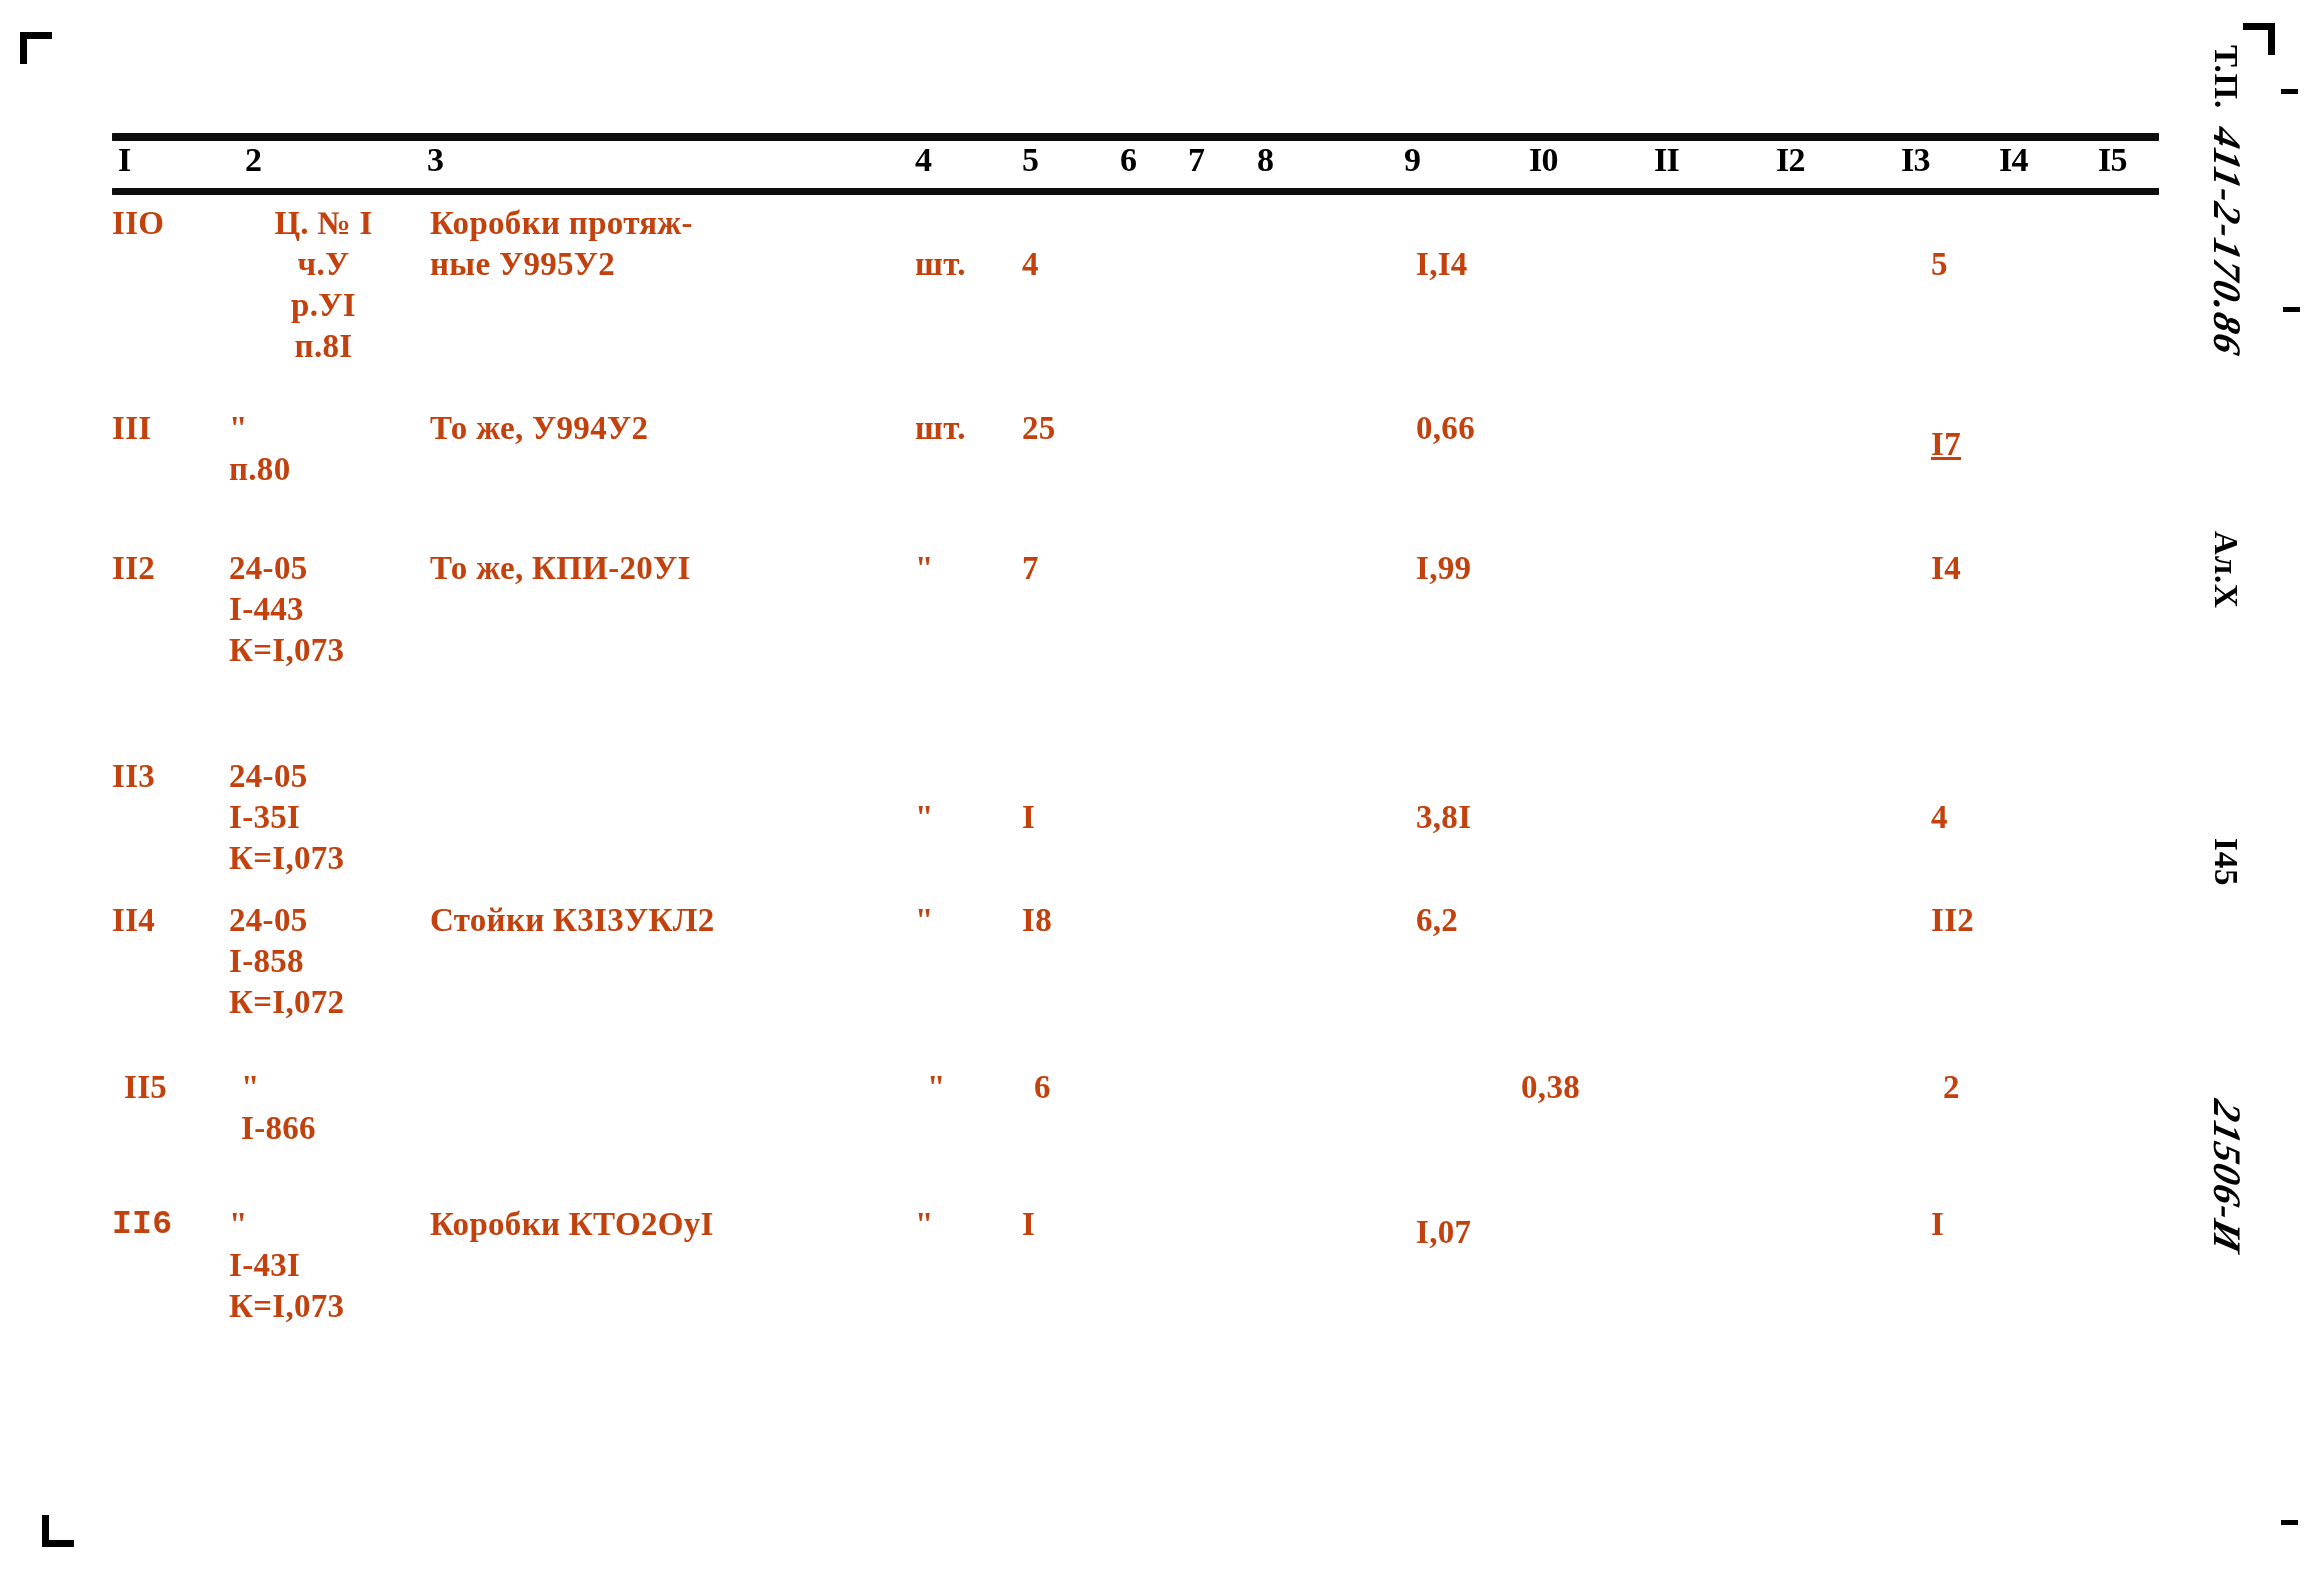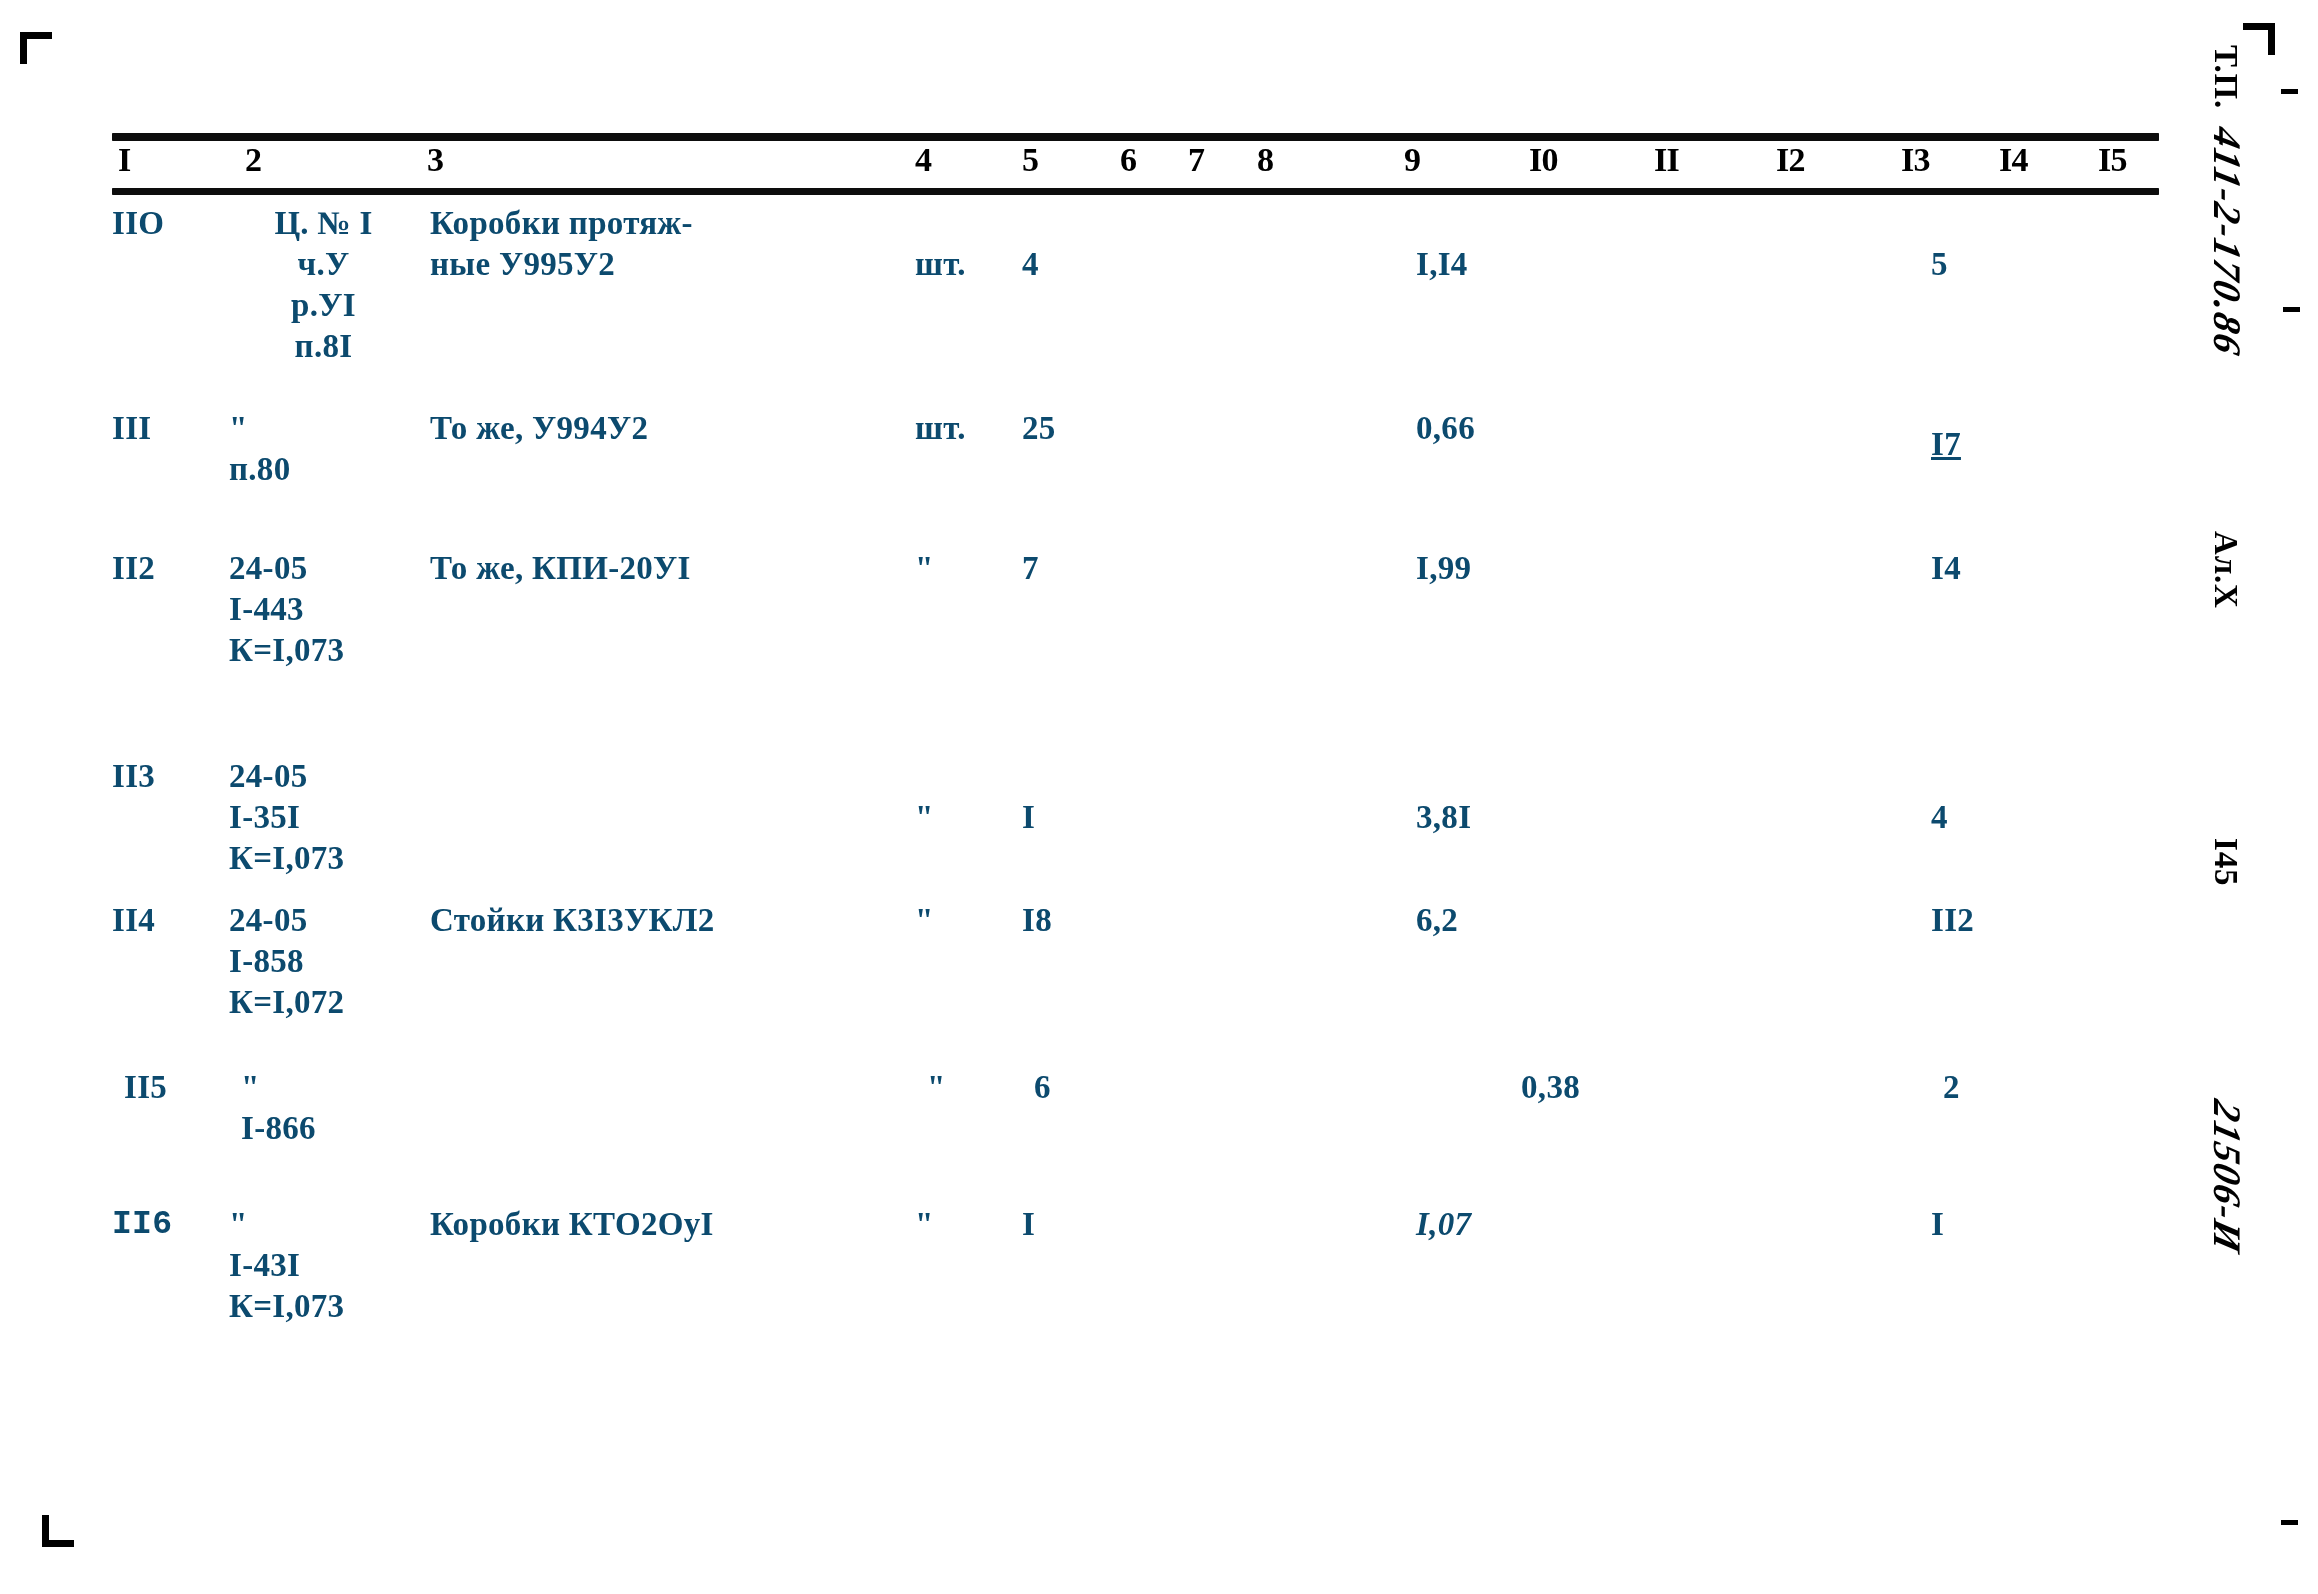--- a/index.html
+++ b/index.html
@@ -86,21 +86,21 @@
     position: relative;
     width: 100%;
   }
   .cell {
     position: absolute;
     font-family: "Liberation Serif", serif;
     font-size: 33px;
     font-weight: bold;
     line-height: 41px;
     white-space: pre;
-    color: #0c4a6e;
+    color: #c2410c;
     letter-spacing: 0.3px;
   }
   .cell.col-pos   { left: 0px;    width: 106px; }
   .cell.col-just  { left: 117px;  width: 189px; }
   .cell.col-name  { left: 318px;  width: 470px; }
   .cell.col-unit  { left: 803px; width: 91px; text-align: left; }
   .cell.col-qty   { left: 910px; width: 91px; text-align: left; }
   .cell.col-mass  { left: 1304px; width: 152px; text-align: left; }
   .cell.col-total { left: 1819px; width: 152px; text-align: left; }
 
@@ -260,21 +260,21 @@
           <div class="cell col-total" style="top: 0px;">2</div>
         </div>
         <div class="data-row" style="position: absolute; left: 0px; top: 1001px; width: 100%; height: 152px;">
           <div class="cell col-pos" style="top: 0px; font-family: Liberation Mono, monospace;">II6</div>
           <div class="cell col-just" style="top: 0px;">"
 I-43I
 К=I,073</div>
           <div class="cell col-name" style="top: 0px;">Коробки КТО2ОуI</div>
           <div class="cell col-unit" style="top: 0px;">"</div>
           <div class="cell col-qty" style="top: 0px;">I</div>
-          <div class="cell col-mass" style="top: 0px; font-style: italic;">I,07</div>
+          <div class="cell col-mass" style="top: 8px;">I,07</div>
           <div class="cell col-total" style="top: 0px;">I</div>
         </div>
       </div>
 
   </div>
 
 </div>
 
 
 </body></html>

